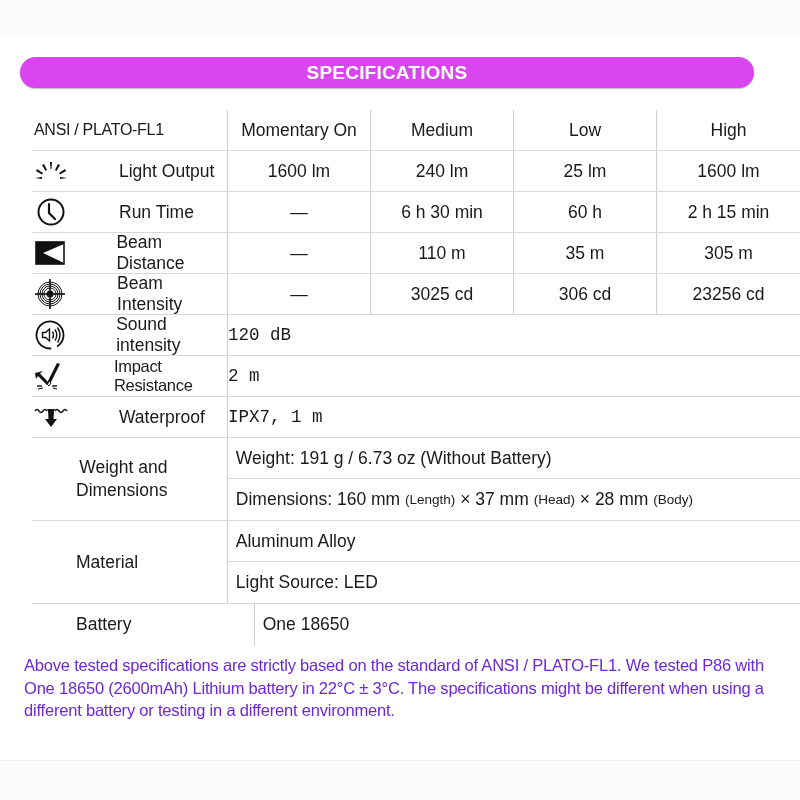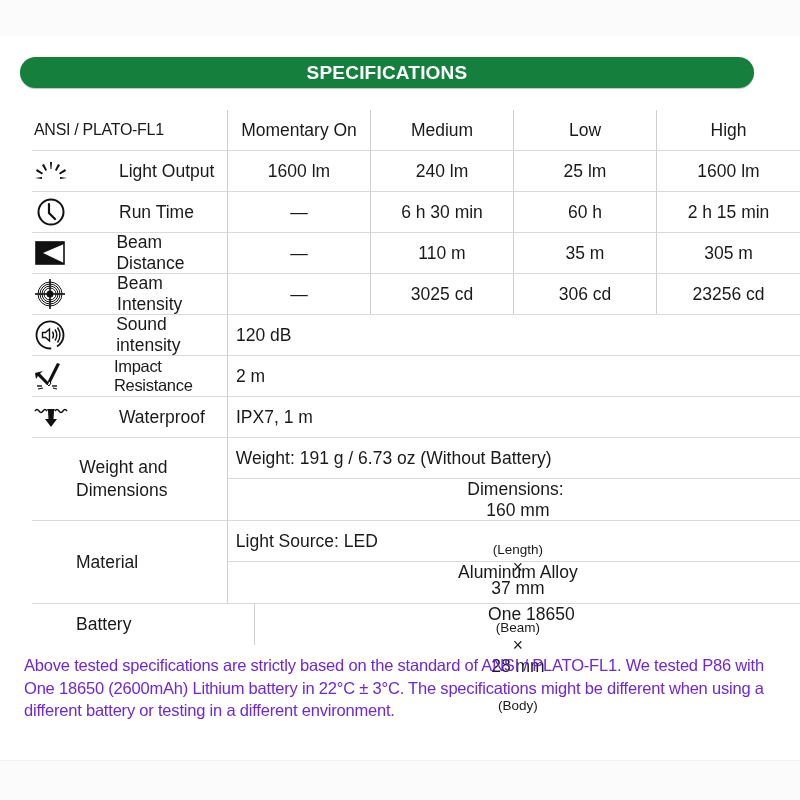--- a/index.html
+++ b/index.html
@@ -6,46 +6,46 @@
     body {
       width: 800px; height: 800px; overflow: hidden; position: relative;
       background: #ffffff;
       font-family: "Liberation Sans", "DejaVu Sans", sans-serif;
       color: #1a1a1a;
     }
     .strip-top { position: absolute; left: 0; top: 0; width: 800px; height: 36px; background: #fbfbfb; }
     .strip-bottom { position: absolute; left: 0; top: 760px; width: 800px; height: 40px; background: #fbfbfb; border-top: 1px solid #f1f1f1; }
     .banner {
       position: absolute; left: 20px; top: 57px; width: 734px; height: 31px;
-      background: #15803d; border-radius: 16px;
+      background: #d946ef; border-radius: 16px;
       color: #ffffff; font-weight: bold; font-size: 19px; letter-spacing: 0.2px;
       display: flex; align-items: center; justify-content: center;
       box-shadow: 0 1px 1px rgba(0,0,0,0.25);
     }
     .table { position: absolute; left: 32px; top: 110px; width: 768px; }
     .row { position: relative; display: flex; height: 41px; border-bottom: 1.5px solid #d9d9d9; box-sizing: border-box; }
     .cell { box-sizing: border-box; display: flex; align-items: center; font-size: 17.5px; }
     .c0 { width: 195px; }
     .cv { border-left: 1.5px solid #cfcfcf; justify-content: center; }
     .c1 { width: 143px; }
     .c2 { width: 143px; }
     .c3 { width: 143px; }
     .c4 { width: 144px; }
-    .wide { width: 573px; border-left: 1.5px solid #cfcfcf; padding-left: 8px; }
+    .wide { width: 573px; border-left: 1.5px solid #cfcfcf; padding-left: 0; font-family: Liberation Mono, monospace; }
     .hdr .c0 { font-size: 16px; letter-spacing: -0.3px; padding-left: 2px; }
     .label { display: flex; align-items: center; gap: 43px; }
     .icon { width: 38px; height: 30px; display: flex; align-items: center; justify-content: center; margin-right: 6px; }
     .icon svg { display: block; }
     .impact-label { font-size: 16.5px; letter-spacing: -0.3px; }
     .group { display: flex; border-bottom: 1.5px solid #d9d9d9; }
     .group.last { border-bottom: none; gap: 34px; }
     .group .glabel { width: 195px; box-sizing: border-box; padding-left: 44px; font-size: 17.5px; display: flex; align-items: center; line-height: 23px; text-align: right; }
     .group .gvals { width: 573px; border-left: 1.5px solid #cfcfcf; }
     .group .gvals .sub { height: 41px; box-sizing: border-box; display: flex; align-items: center; padding-left: 8px; font-size: 17.5px; border-bottom: 1.5px solid #d9d9d9; }
-    .group .gvals .sub:last-child { border-bottom: none; flex-direction: column; }
+    .group .gvals .sub:last-child { border-bottom: none; }
     .small { font-size: 13.5px; text-align: center; }
     .note {
       position: absolute; left: 24px; top: 654px; width: 760px;
       font-size: 16.5px; line-height: 22.5px; color: #6d28d9; letter-spacing: -0.2px;
     }
   </style>
 </head>
 <body>
 
 <div class="strip-top"></div>
@@ -191,30 +191,30 @@
     <div class="glabel">
       <div>
         <div>Weight and</div>
         <div>Dimensions</div>
       </div>
     </div>
     <div class="gvals">
       <div class="sub">Weight: 191 g / 6.73 oz (Without Battery)</div>
       <div class="sub">
         <span style="white-space:pre">Dimensions: </span>
-        <span>160 mm</span>&nbsp;<span class="small">(Length)</span><span style="white-space:pre"> × </span><span>37 mm</span>&nbsp;<span class="small">(Beam)</span><span style="white-space:pre"> × </span><span>28 mm</span>&nbsp;<span class="small">(Body)</span>
+        <span>160 mm</span>&nbsp;<span class="small">(Length)</span><span style="white-space:pre"> × </span><span>37 mm</span>&nbsp;<span class="small">(Head)</span><span style="white-space:pre"> × </span><span>28 mm</span>&nbsp;<span class="small">(Body)</span>
       </div>
     </div>
   </div>
 
   <div class="group">
     <div class="glabel">Material</div>
     <div class="gvals">
+      <div class="sub">Aluminum Alloy</div>
       <div class="sub">Light Source: LED</div>
-      <div class="sub">Aluminum Alloy</div>
     </div>
   </div>
 
   <div class="group last">
     <div class="glabel">Battery</div>
     <div class="gvals">
       <div class="sub">One 18650</div>
     </div>
   </div>
 </div>

